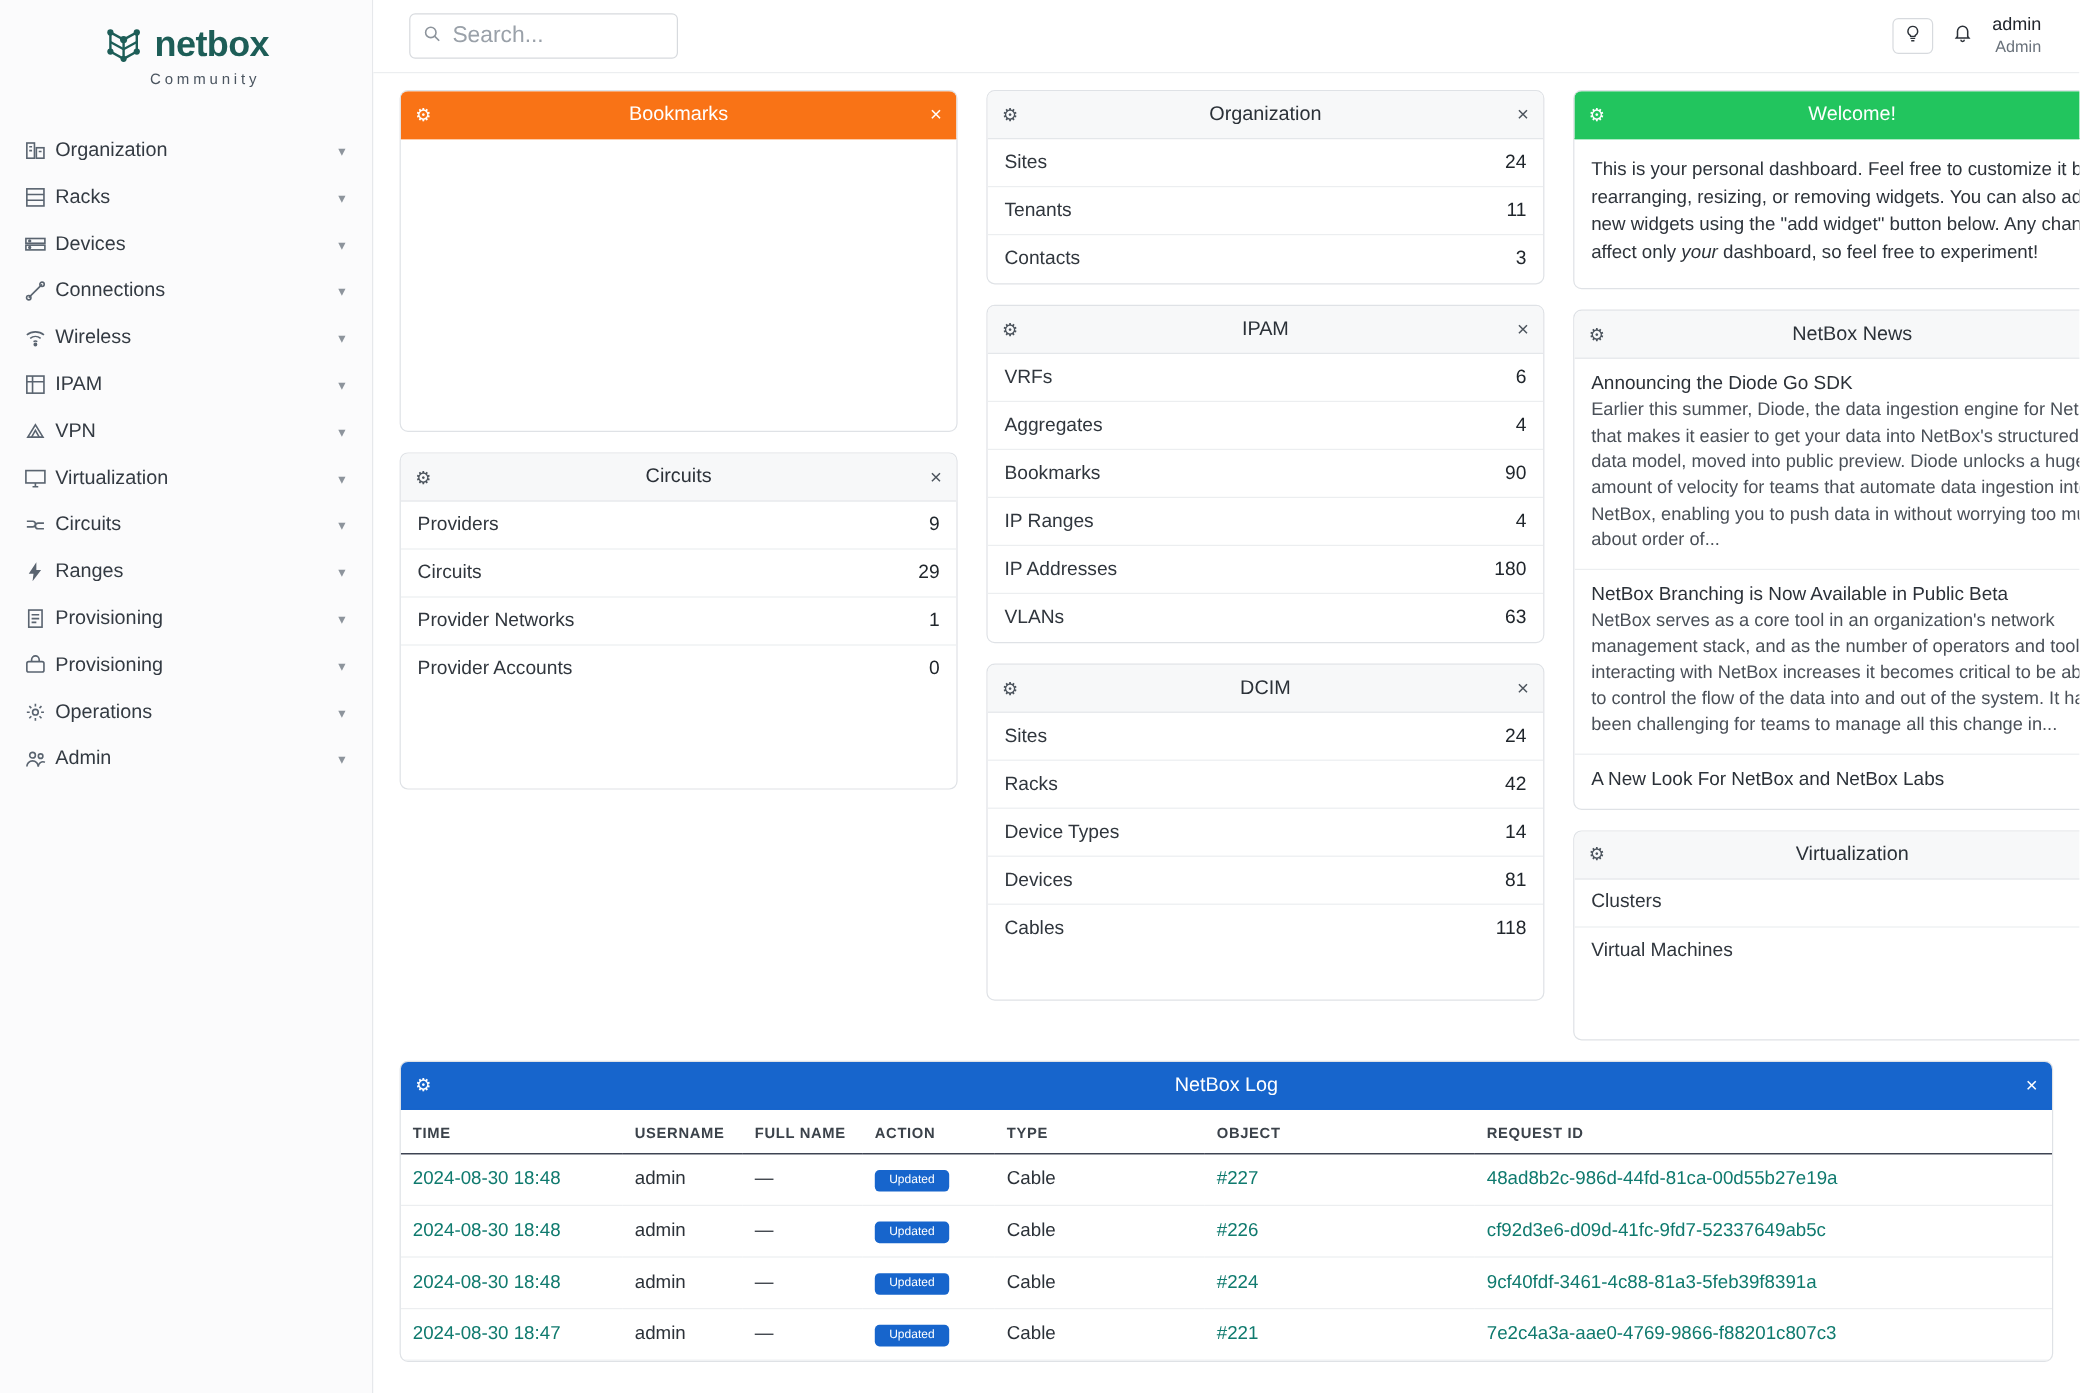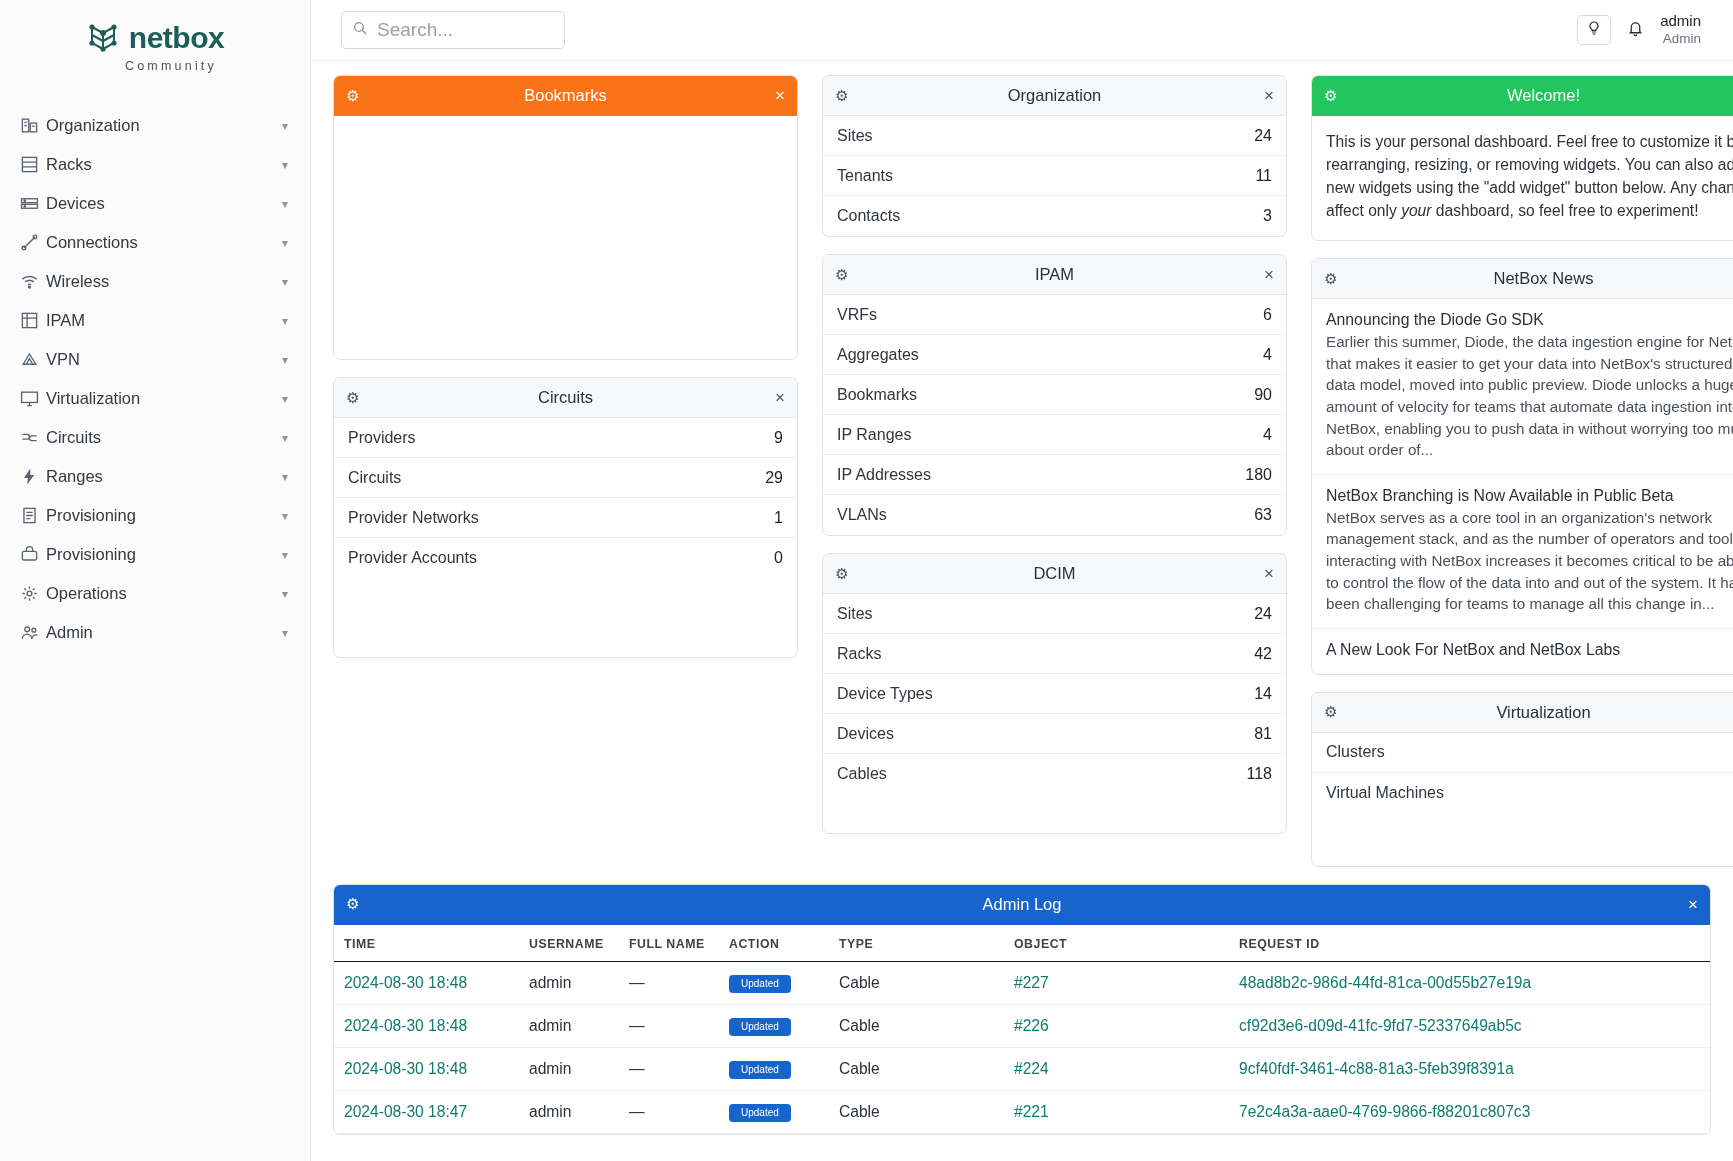--- a/index.html
+++ b/index.html
@@ -662,21 +662,21 @@
         </div>
       </div>
 
     </div>
   </div>
 
   <div class="changelog-wrap">
     <div class="card">
       <div class="card-head blue">
         <span class="gear">⚙</span>
-        <span class="card-title">Admin Log</span>
+        <span class="card-title">NetBox Log</span>
         <span class="close">×</span>
       </div>
       <div class="card-body">
         <table class="cl">
           <thead>
             <tr>
               <th class="col-time">TIME</th>
               <th class="col-user">USERNAME</th>
               <th class="col-full">FULL NAME</th>
               <th class="col-action">ACTION</th>

